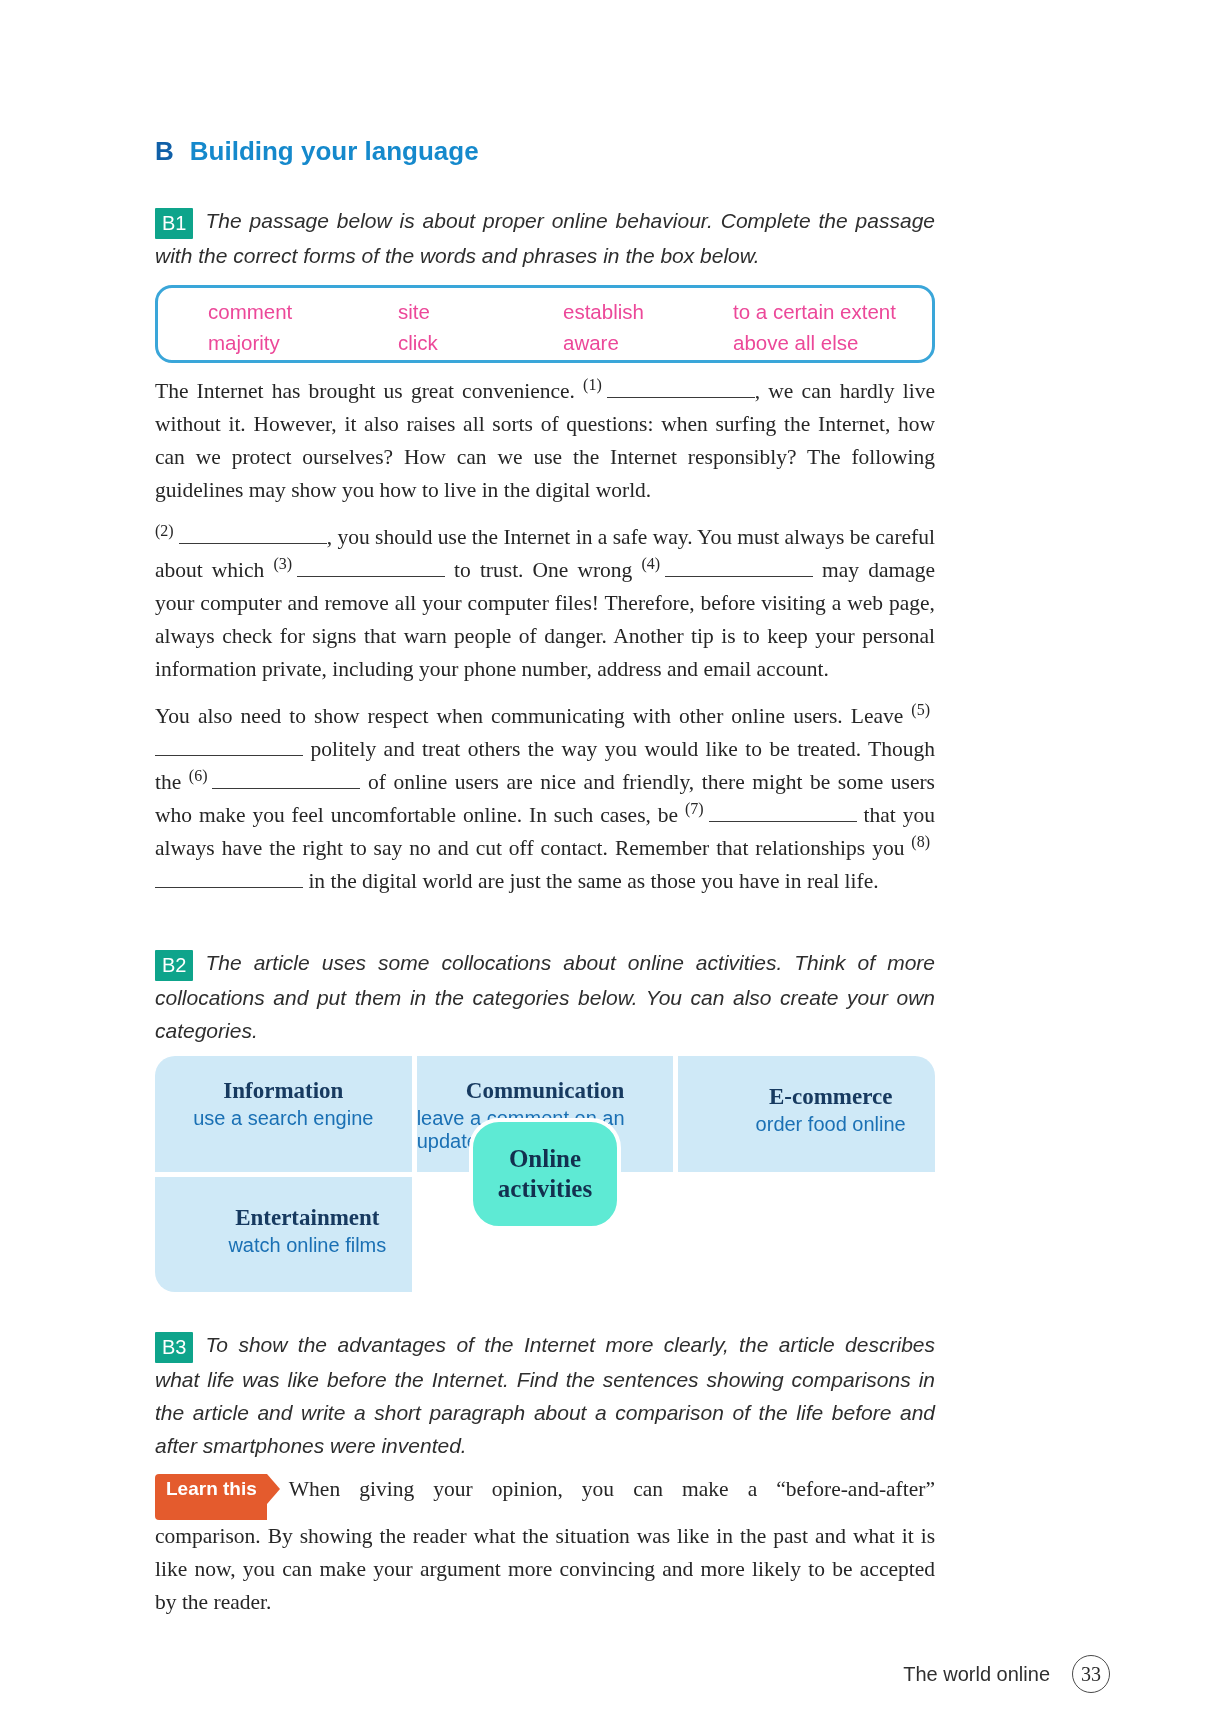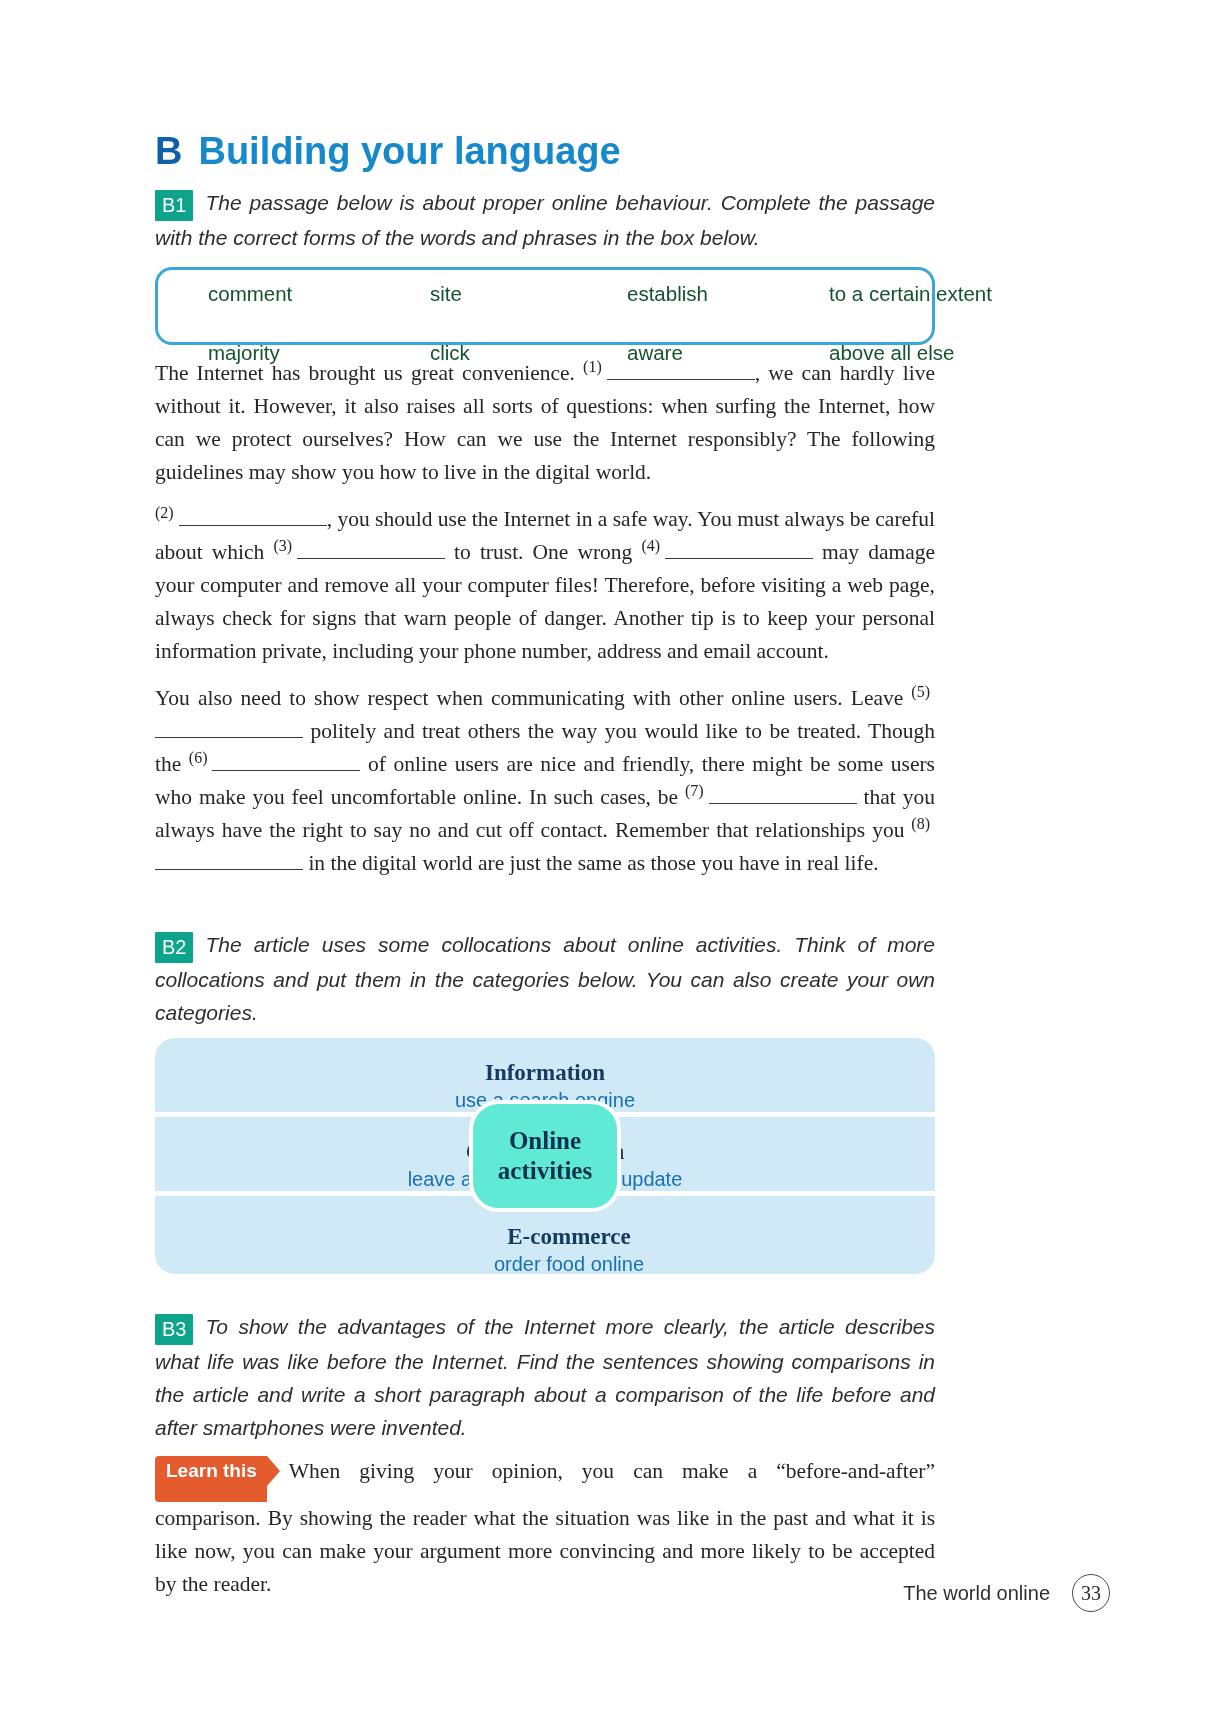--- a/index.html
+++ b/index.html
@@ -5,21 +5,21 @@
   * { margin:0; padding:0; box-sizing:border-box; }
   html,body { background:#ffffff; }
   body {
     width:1207px; height:1717px; position:relative; overflow:hidden;
     font-family:"Liberation Serif", serif; color:#262626;
   }
   .page { position:absolute; left:155px; top:131px; width:780px; }
 
   
   .sec-title { font-family:"Liberation Sans", sans-serif; font-weight:bold;
-    font-size:38px; line-height:40px; margin-bottom:15px; }
+    font-size:26px; line-height:40px; margin-bottom:33px; }
   .sec-letter { color:#1060a8; margin-right:16px; }
   .sec-name   { color:#1589cc; }
 
   
   .badge {
     display:inline-block; background:#0ea48b; color:#ffffff;
     font-family:"Liberation Sans", sans-serif; font-weight:normal; font-style:normal;
     font-size:20px; line-height:28px; padding:1px 7px 2px; margin-right:12px;
     vertical-align:-2px; border-radius:1px;
   }
@@ -30,40 +30,39 @@
     font-size:21px; line-height:33px; color:#2e2e2e; text-align:justify;
   }
   .instr.gap-after-sm { margin-bottom:13px; }
 
   
   .word-box {
     border:3px solid #3aa6d9; border-radius:17px; background:#ffffff;
     height:78px; padding:10px 0 0 50px; margin-bottom:12px;
     display:grid; grid-template-columns:190px 165px 170px 200px;
     font-family:"Liberation Sans", sans-serif; font-size:20.5px; line-height:27px;
-    color:#14532d;
-    gap:32px;
+    color:#ec4899;
   }
 
   
   .body-p { font-size:21.5px; line-height:33px; text-align:justify; }
   .passage .body-p { margin-bottom:14px; }
   .passage .body-p:last-child { margin-bottom:2px; }
   .sup { font-size:16px; vertical-align:8px; line-height:0; margin-right:5px; }
   .blank {
     display:inline-block; width:148px; height:12px;
     border-bottom:1.6px solid #3a3a3a; vertical-align:baseline;
   }
   .after-passage { height:46px; }
 
   
   .diagram {
     position:relative; width:780px; height:236px; margin-top:9px; margin-bottom:36px;
     border-radius:20px; overflow:hidden; background:#ffffff;
-    display:grid; grid-template-columns:1fr; grid-template-rows:1fr 1fr; gap:5px;
+    display:grid; grid-template-columns:1fr 1fr 1fr; grid-template-rows:1fr 1fr; gap:5px;
   }
   .quad { background:#cfe9f7; display:flex; flex-direction:column; align-items:center; }
   .quad.top { padding-top:22px; }
   .quad.bottom { padding-top:28px;padding-left:48px; }
   .quad-title { font-family:"Liberation Serif", serif; font-weight:bold;
     font-size:23px; color:#173a60; }
   .quad-example { font-family:"Liberation Sans", sans-serif; font-size:20px;
     color:#1a70b4; margin-top:3px; }
   .center-pill {
     position:absolute; left:50%; top:50%; transform:translate(-50%,-50%);
@@ -82,21 +81,21 @@
     margin-right:22px; vertical-align:1px;
   }
   .learn-badge::after {
     content:""; position:absolute; left:100%; top:0;
     border-top:15px solid transparent; border-bottom:15px solid transparent;
     border-left:13px solid #e45b2d;
   }
 
   
   .footer {
-    position:absolute; right:97px; top:1574px; display:flex; align-items:center;
+    position:absolute; right:97px; top:1655px; display:flex; align-items:center;
     font-family:"Liberation Sans", sans-serif; font-size:20px; color:#2f2f2f;
   }
   .footer-label { margin-right:22px; }
   .page-circle {
     width:38px; height:38px; border:1.6px solid #4a4a4a; border-radius:50%;
     display:flex; align-items:center; justify-content:center;
     font-family:"Liberation Serif", serif; font-size:20px; color:#2a2a2a;
   }
 </style>
 </head>

